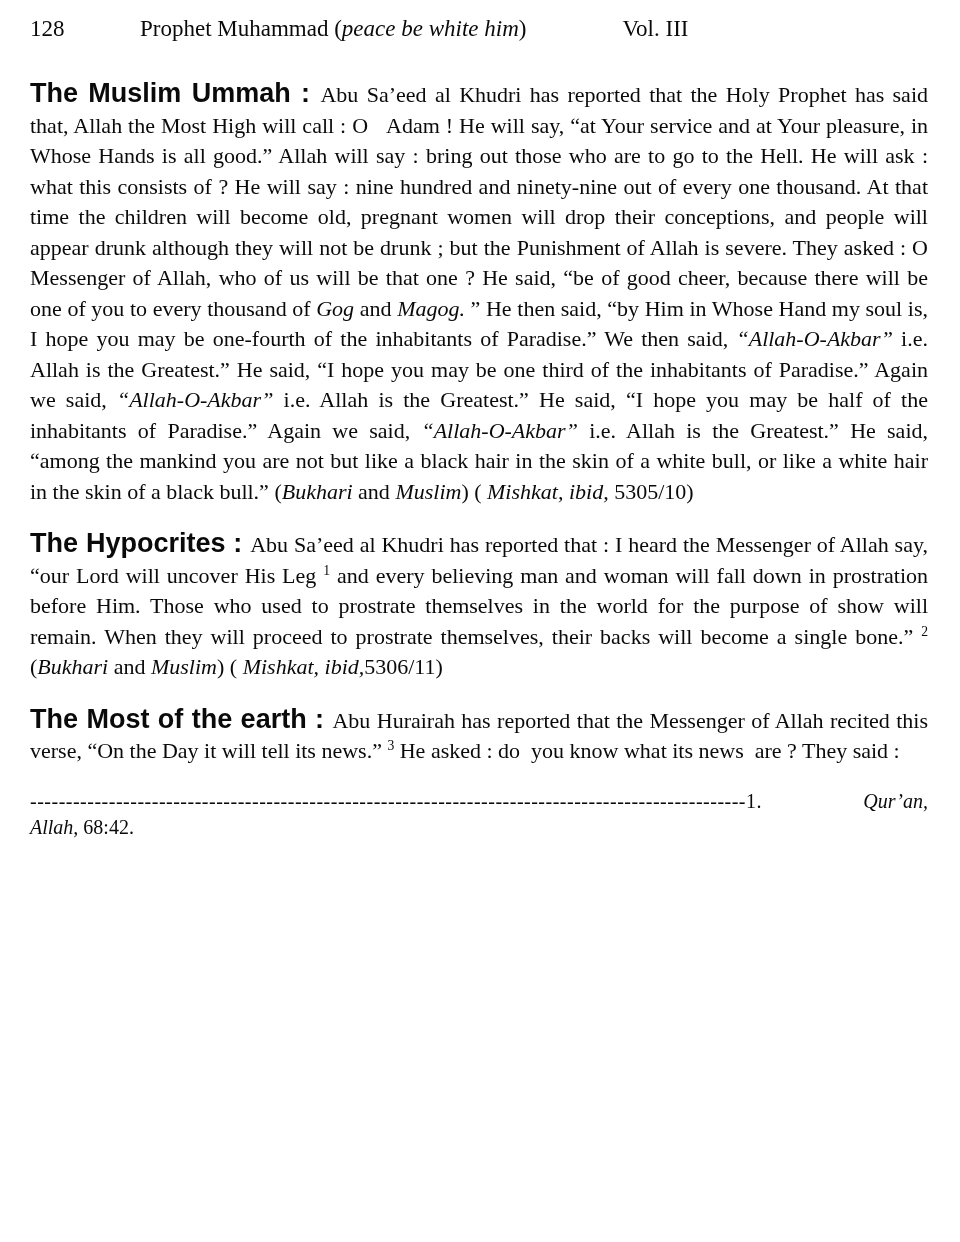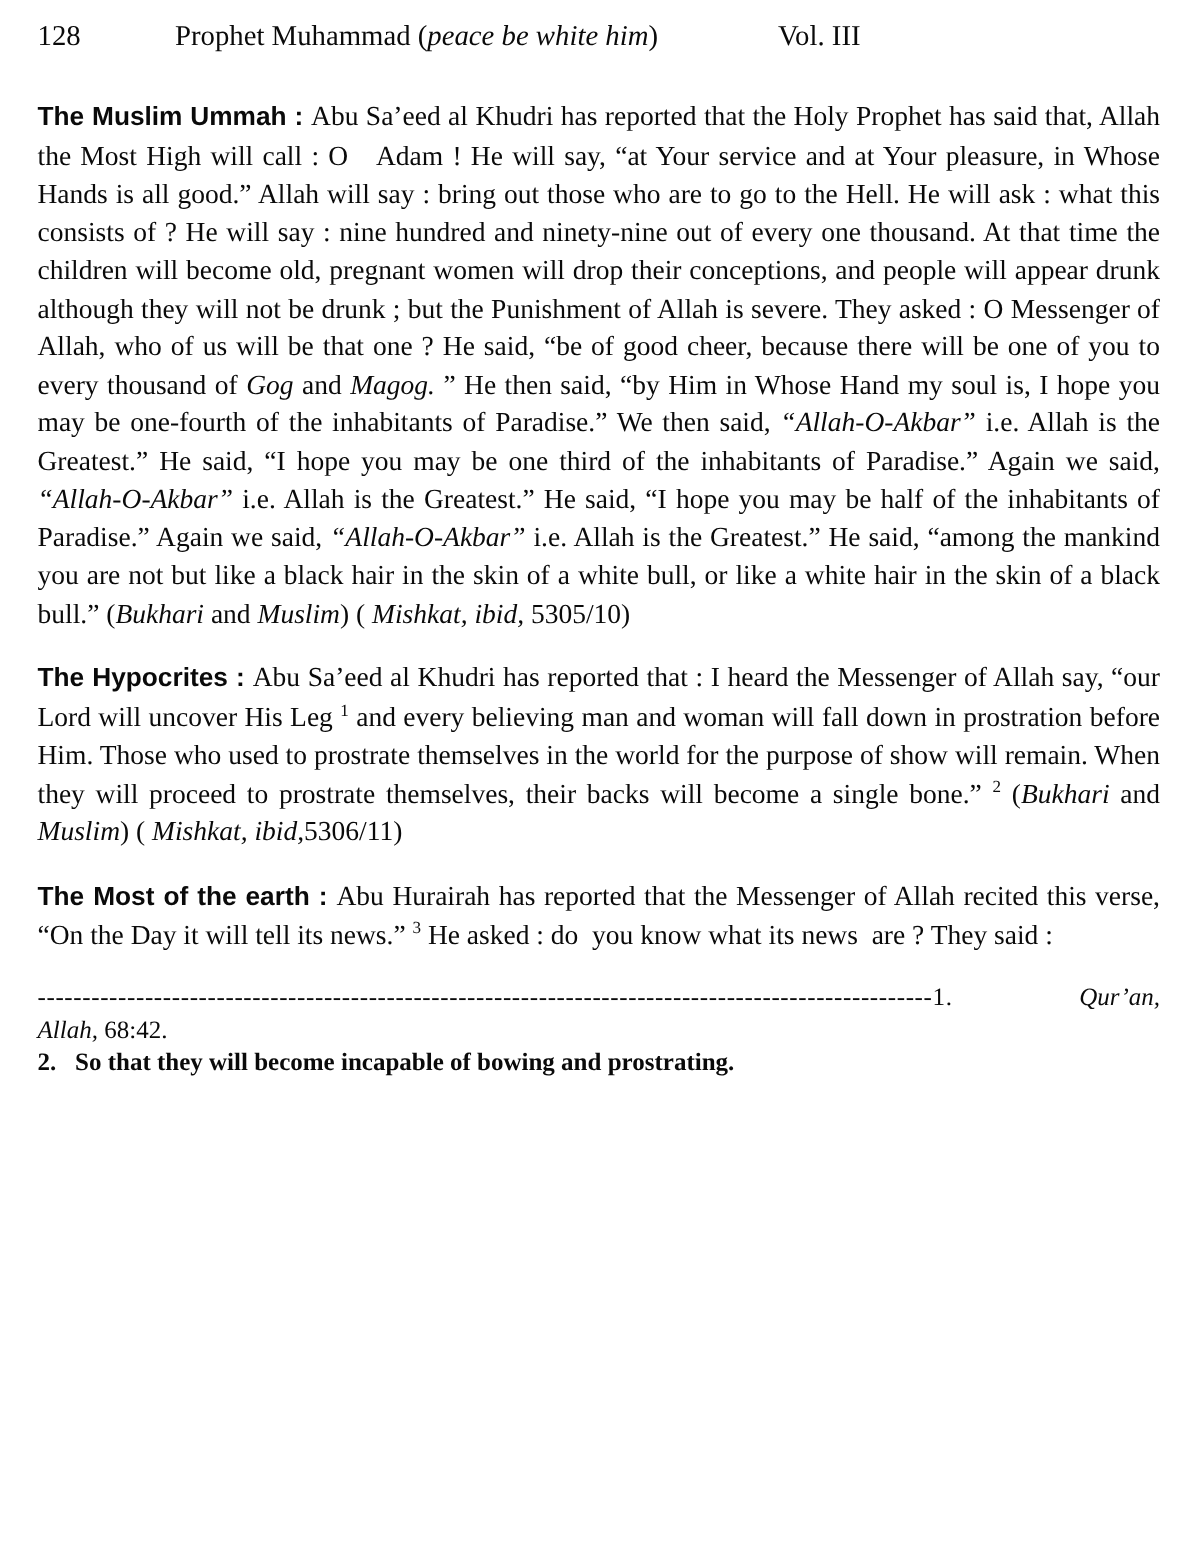--- a/index.html
+++ b/index.html
@@ -38,21 +38,21 @@
   }
   .para {
     font-size: 22px;
     line-height: 30.5px;
     text-align: justify;
     margin: 0 0 21px 0;
   }
   .h {
     font-weight: 700;
     font-family: "Liberation Sans", sans-serif;
-    font-size: 21px;
+    font-size: 27px;
   }
   .b { font-weight: 700; }
   .i { font-style: italic; }
   sup {
     font-size: 0.62em;
     line-height: 0;
     vertical-align: super;
   }
   .footnotes {
     margin-top: 6px;
@@ -95,16 +95,15 @@
   <p class="para"><span class="h">The Hypocrites : </span><span>Abu Sa’eed al Khudri has reported that : I heard the Messenger of Allah say, “our Lord will uncover His Leg </span><sup>1</sup><span> and every believing man and woman will fall down in prostration before Him. Those who used to prostrate themselves in the world for the purpose of show will remain. When they will proceed to prostrate themselves, their backs will become a single bone.” </span><sup>2</sup><span> (</span><span class="i">Bukhari</span><span> and </span><span class="i">Muslim</span><span>) ( </span><span class="i">Mishkat, ibid,</span><span>5306/11)</span></p>
 
   <p class="para"><span class="h">The Most of the earth : </span><span>Abu Hurairah has reported that the Messenger of Allah recited this verse, “On the Day it will tell its news.” </span><sup>3</sup><span> He asked : do &nbsp;you know what its news &nbsp;are ? They said :</span></p>
 
   <div class="footnotes">
     <div class="fn-sep">
       <span class="dashes">----------------------------------------------------------------------------------------------------1.</span>
       <span class="src">Qur’an,</span>
     </div>
     <div class="fn-line"><span class="i">Allah,</span><span> 68:42.</span></div>
-    <div class="fn-line"><span class="b">2. &nbsp; So that they will become incapable of bowing and prostrating.</span></div>
   </div>
 
 </div>
 
 </body></html>

